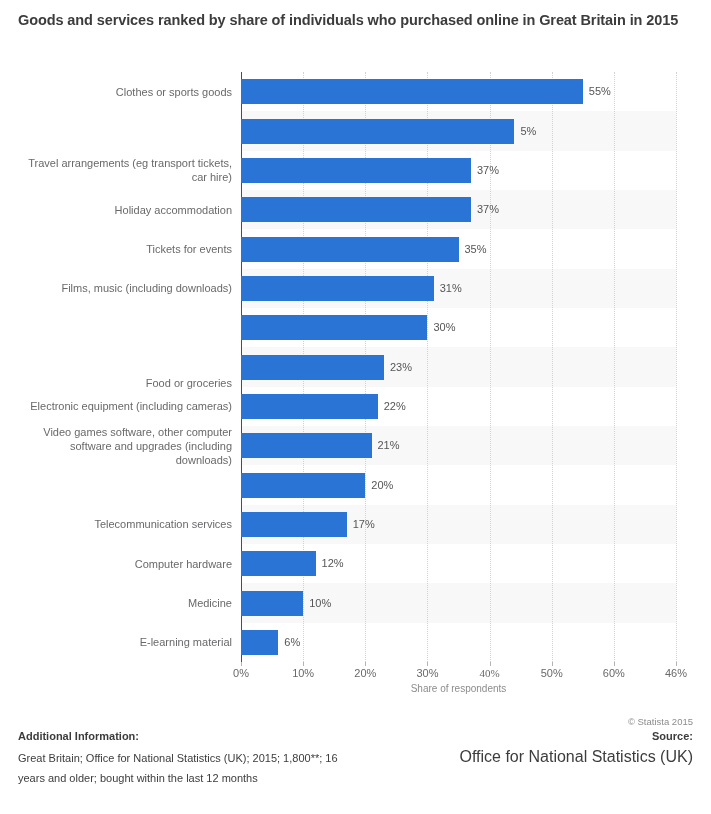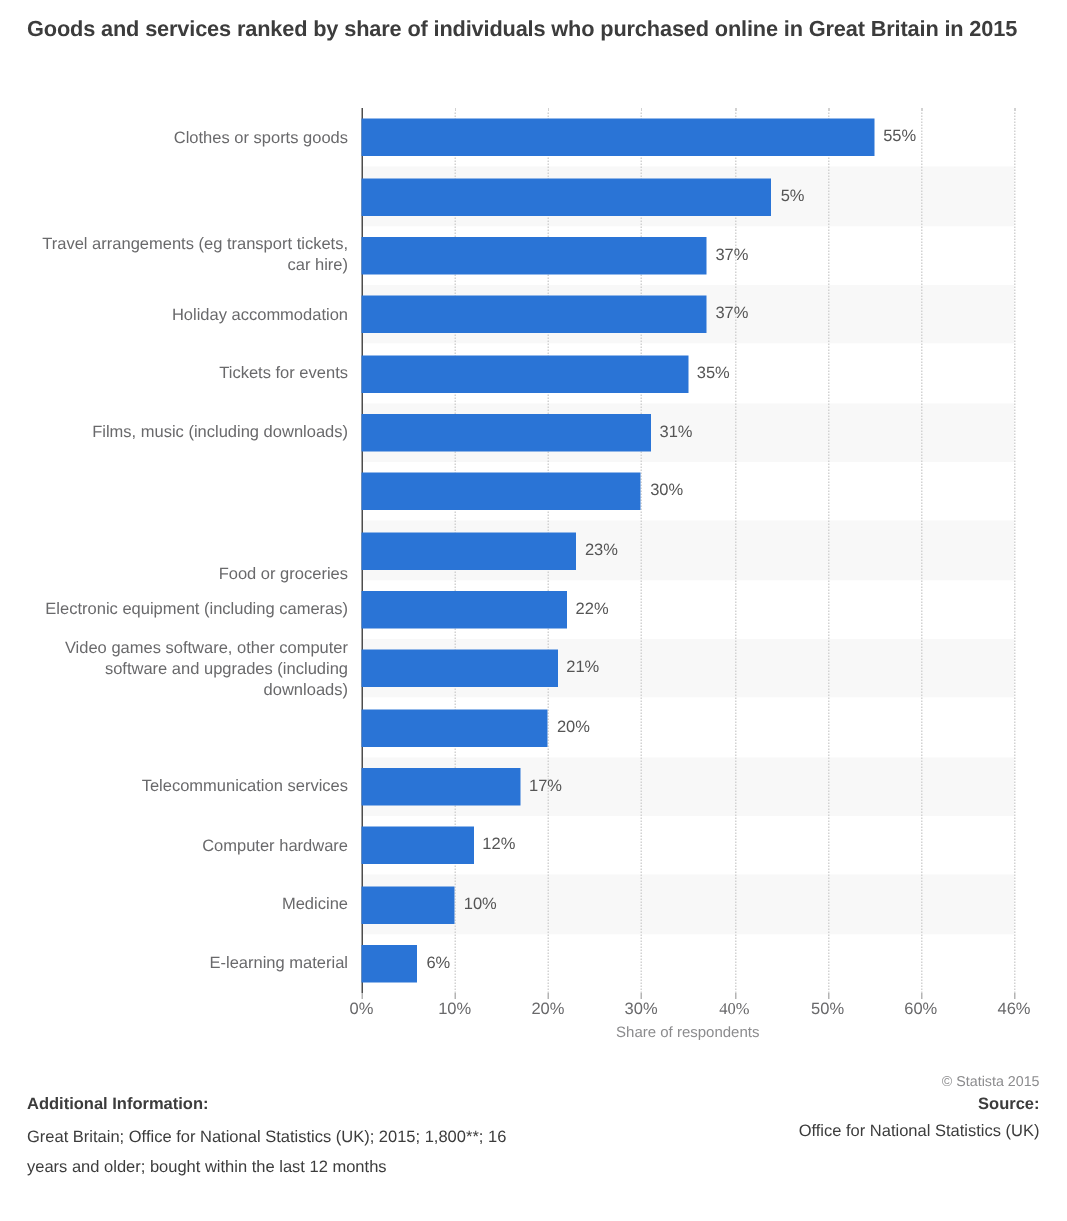--- a/index.html
+++ b/index.html
@@ -160,21 +160,21 @@
     top: 24px;
     font-size: 11px;
     font-weight: bold;
     color: #3c3c3c;
     text-align: right;
   }
   #source-value {
     position: absolute;
     right: 18px;
     top: 42px;
-    font-size: 11px;
+    font-size: 16px;
     color: #3c3c3c;
     text-align: center;
   }
   #addl-heading {
     position: absolute;
     left: 18px;
     top: 24px;
     font-size: 11px;
     font-weight: bold;
     color: #3c3c3c;

